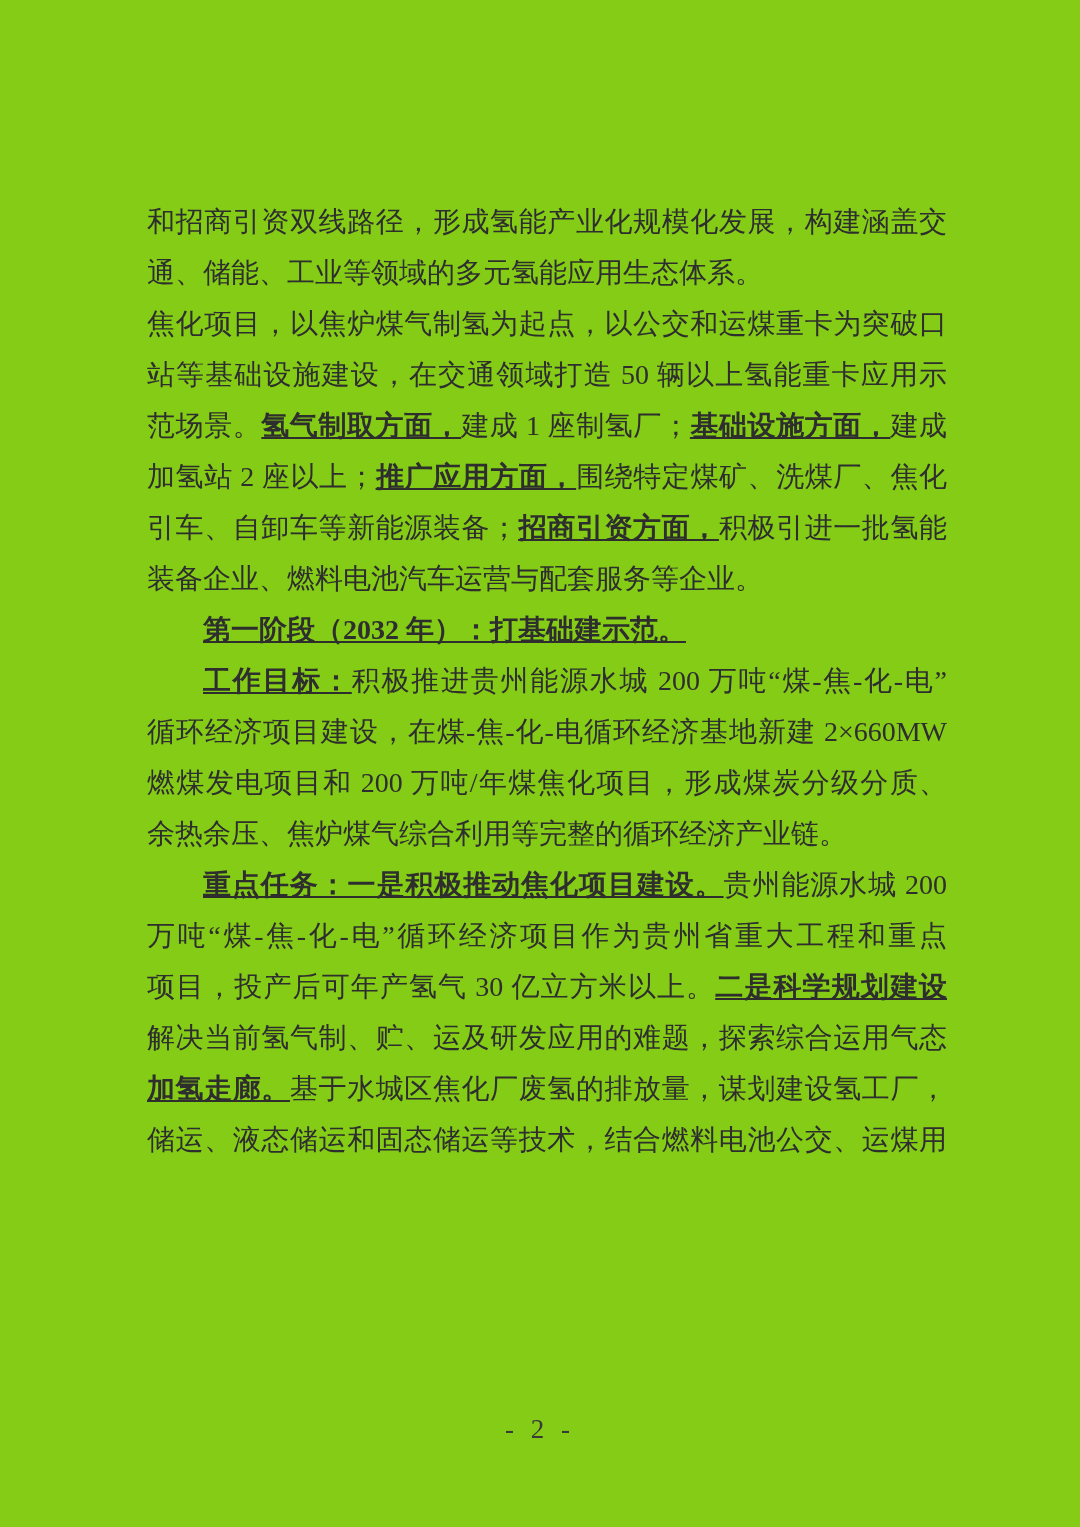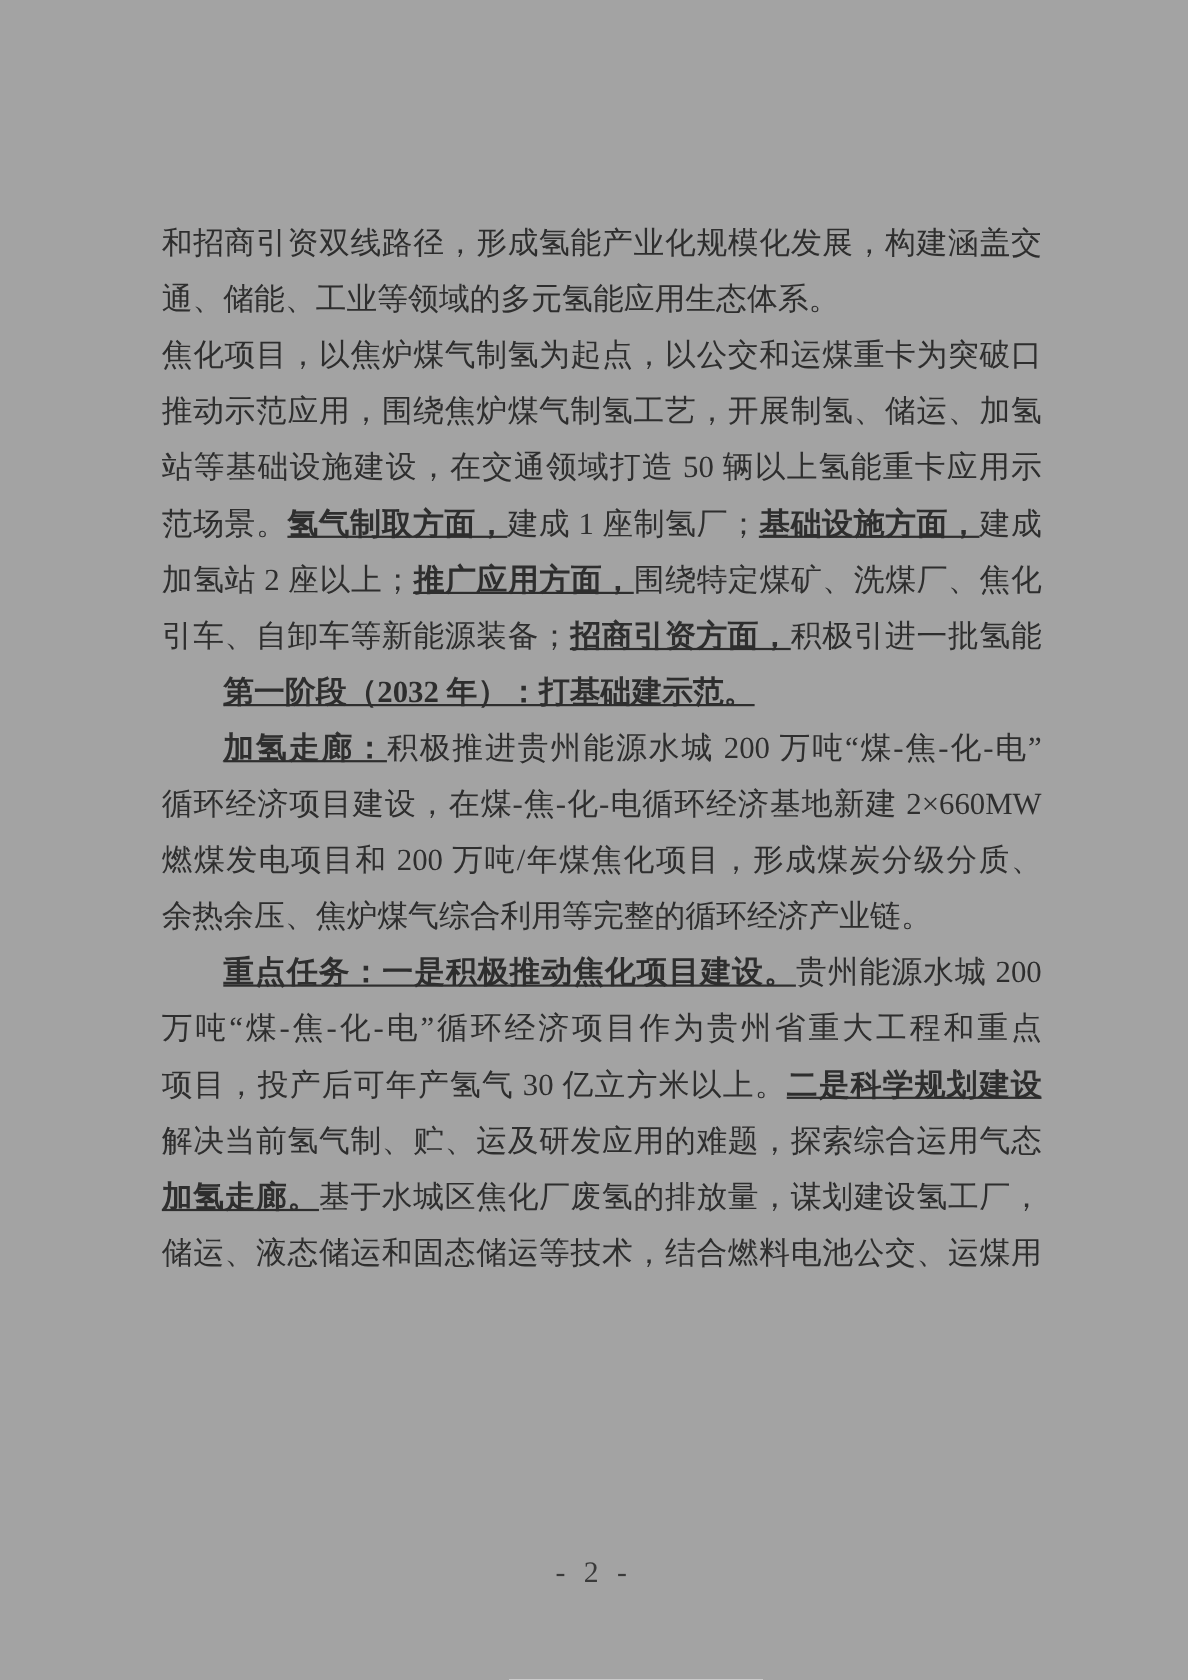--- a/index.html
+++ b/index.html
@@ -4,21 +4,21 @@
 <style>
   html, body {
     margin: 0;
     padding: 0;
     background: #ffffff;
   }
   .page {
     position: relative;
     width: 1080px;
     height: 1527px;
-    background: #a3a3a3;
+    background: #84cc16;
     font-family: "Liberation Serif", "DejaVu Serif", serif;
     color: #2e2e2e;
     overflow: hidden;
   }
   .doc-body {
     position: absolute;
     left: 147px;
     top: 196px;
     width: 800px;
   }
@@ -52,27 +52,27 @@
   }
 </style>
 </head>
 <body>
 
 <div class="page">
   <div class="doc-body">
       <div class="line fill"><span class="run">和招商引资双线路径，形成氢能产业化规模化发展，构建涵盖交</span></div>
       <div class="line"><span class="run">通、储能、工业等领域的多元氢能应用生态体系。</span></div>
       <div class="line fill"><span class="run">焦化项目，以焦炉煤气制氢为起点，以公交和运煤重卡为突破口</span></div>
-      <div class="line fill"><span class="run">推动示范应用，围绕焦炉煤气制氢工艺，开展制氢、储运、加氢</span></div>
       <div class="line fill"><span class="run">站等基础设施建设，在交通领域打造 50 辆以上氢能重卡应用示</span></div>
       <div class="line fill"><span class="run">范场景。</span><span class="run bold">氢气制取方面，</span><span class="run">建成 1 座制氢厂；</span><span class="run bold">基础设施方面，</span><span class="run">建成</span></div>
       <div class="line fill"><span class="run">加氢站 2 座以上；</span><span class="run bold">推广应用方面，</span><span class="run">围绕特定煤矿、洗煤厂、焦化</span></div>
       <div class="line fill"><span class="run">引车、自卸车等新能源装备；</span><span class="run bold">招商引资方面，</span><span class="run">积极引进一批氢能</span></div>
+      <div class="line"><span class="run">装备企业、燃料电池汽车运营与配套服务等企业。</span></div>
       <div class="line indent"><span class="run bold">第一阶段（2032 年）：打基础建示范。</span></div>
-      <div class="line indent fill"><span class="run bold">加氢走廊：</span><span class="run">积极推进贵州能源水城 200 万吨“煤-焦-化-电”</span></div>
+      <div class="line indent fill"><span class="run bold">工作目标：</span><span class="run">积极推进贵州能源水城 200 万吨“煤-焦-化-电”</span></div>
       <div class="line fill"><span class="run">循环经济项目建设，在煤-焦-化-电循环经济基地新建 2×660MW</span></div>
       <div class="line fill"><span class="run">燃煤发电项目和 200 万吨/年煤焦化项目，形成煤炭分级分质、</span></div>
       <div class="line"><span class="run">余热余压、焦炉煤气综合利用等完整的循环经济产业链。</span></div>
       <div class="line indent fill"><span class="run bold">重点任务：一是积极推动焦化项目建设。</span><span class="run">贵州能源水城 200</span></div>
       <div class="line fill"><span class="run">万吨“煤-焦-化-电”循环经济项目作为贵州省重大工程和重点</span></div>
       <div class="line fill"><span class="run">项目，投产后可年产氢气 30 亿立方米以上。</span><span class="run bold">二是科学规划建设</span></div>
       <div class="line fill"><span class="run">解决当前氢气制、贮、运及研发应用的难题，探索综合运用气态</span></div>
       <div class="line fill"><span class="run bold">加氢走廊。</span><span class="run">基于水城区焦化厂废氢的排放量，谋划建设氢工厂，</span></div>
       <div class="line fill"><span class="run">储运、液态储运和固态储运等技术，结合燃料电池公交、运煤用</span></div>
     </div>

